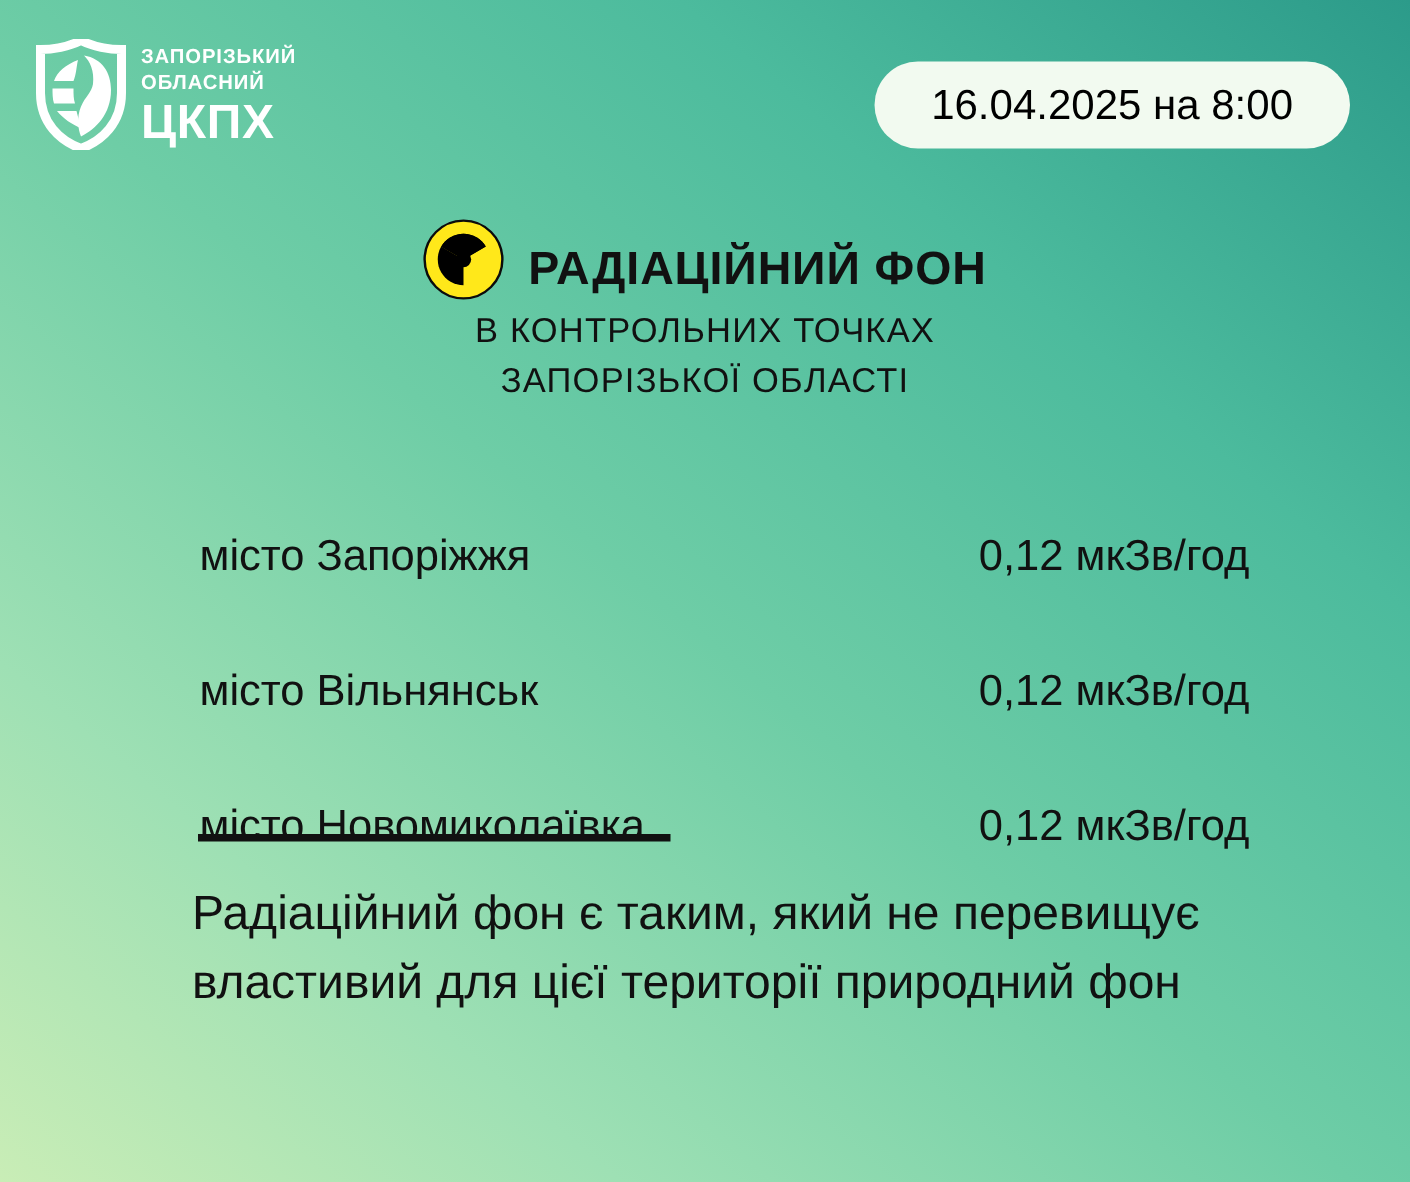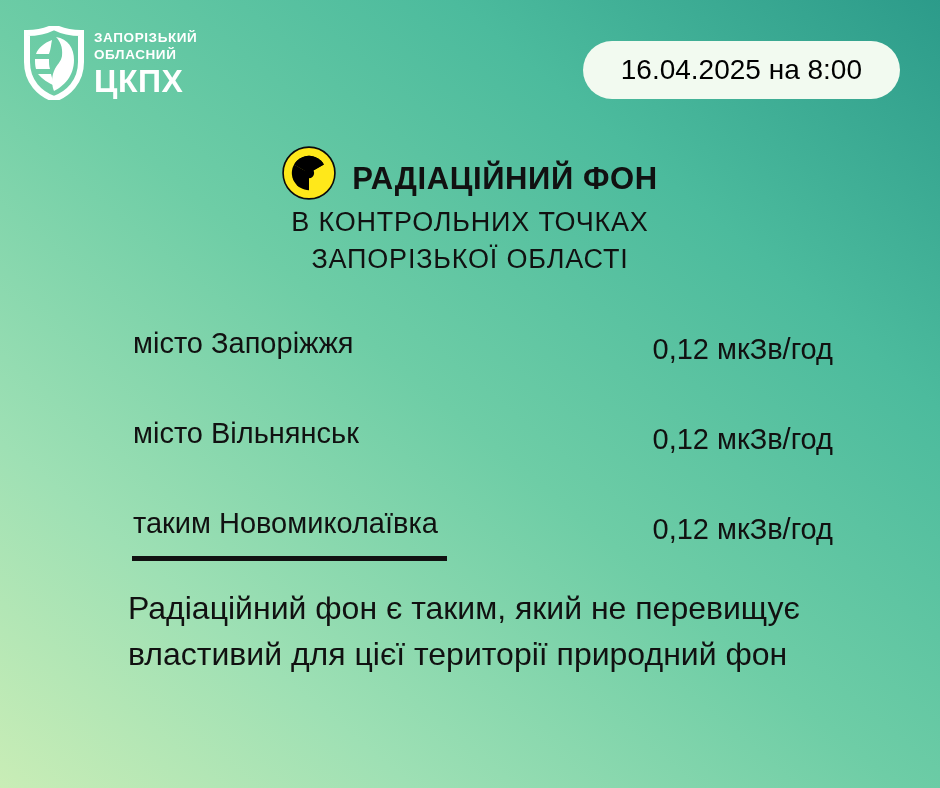--- a/index.html
+++ b/index.html
@@ -113,39 +113,39 @@
   }
   #title-main {
     font-size: 31px;
     font-weight: bold;
     letter-spacing: 0.6px;
     color: #111111;
     white-space: nowrap;
     margin-top: 12px;
   }
   .title-sub {
-    font-size: 27px;
+    font-size: 23px;
     letter-spacing: 0.8px;
     color: #111111;
     margin-top: 6px;
     white-space: nowrap;
   }
   #title-sub-1 { margin-top: 7px; }
   #title-sub-2 { }
 
   
   #readings {
     position: absolute;
     top: 298px;
     left: 133px;
     width: 700px;
   }
   .reading-row {
     display: flex;
-    align-items: center;
+    align-items: flex-end;
     justify-content: space-between;
     height: 90px;
     font-size: 29px;
     color: #111111;
     white-space: nowrap;
   }
   .reading-place { text-align: left; }
   .reading-value { text-align: right; margin-top: 12px; }
 
   
@@ -222,21 +222,21 @@
       <span class="reading-place">місто Запоріжжя</span>
       <span class="reading-value">0,12 мкЗв/год</span>
     </div>
 
     <div class="reading-row">
       <span class="reading-place">місто Вільнянськ</span>
       <span class="reading-value">0,12 мкЗв/год</span>
     </div>
 
     <div class="reading-row">
-      <span class="reading-place">таким Новомиколаївка</span>
+      <span class="reading-place">місто Новомиколаївка</span>
       <span class="reading-value">0,12 мкЗв/год</span>
     </div>
 
   </div>
 
   <div id="divider"></div>
 
   <div id="footnote">
     <div class="footnote-line">Радіаційний фон є таким, який не перевищує</div>
     <div class="footnote-line">властивий для цієї території природний фон</div>

